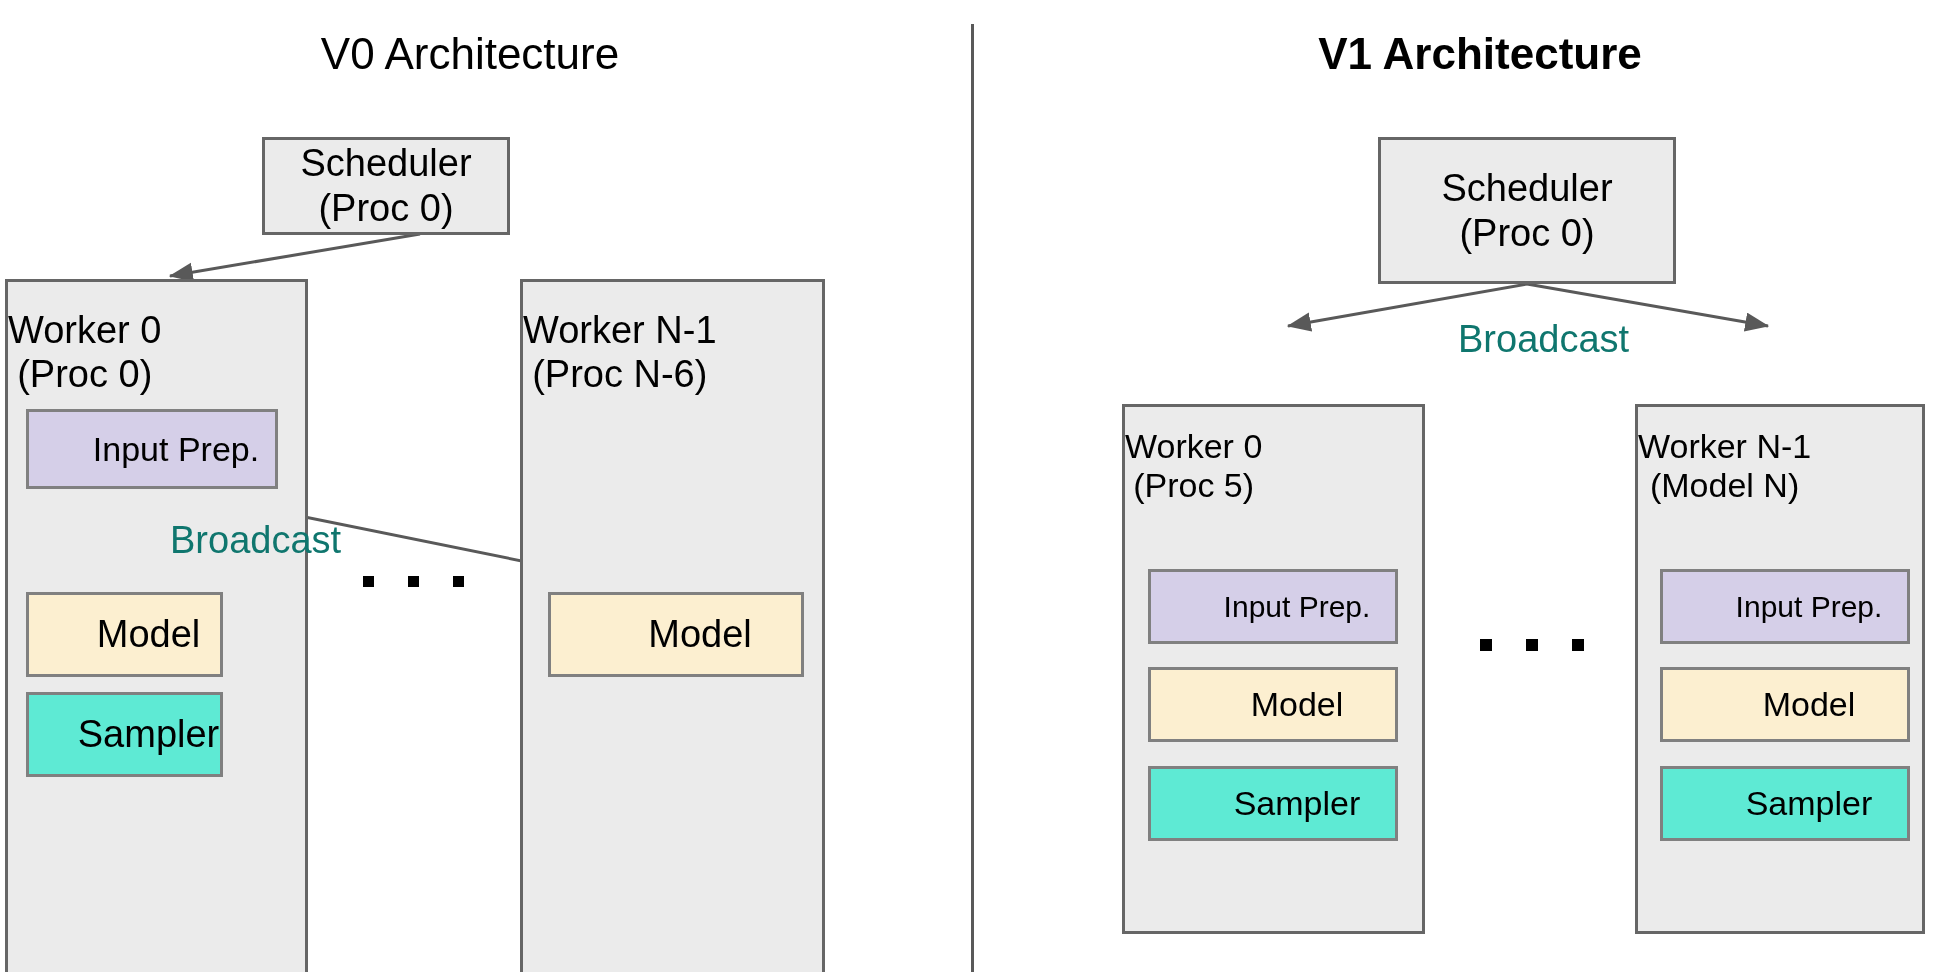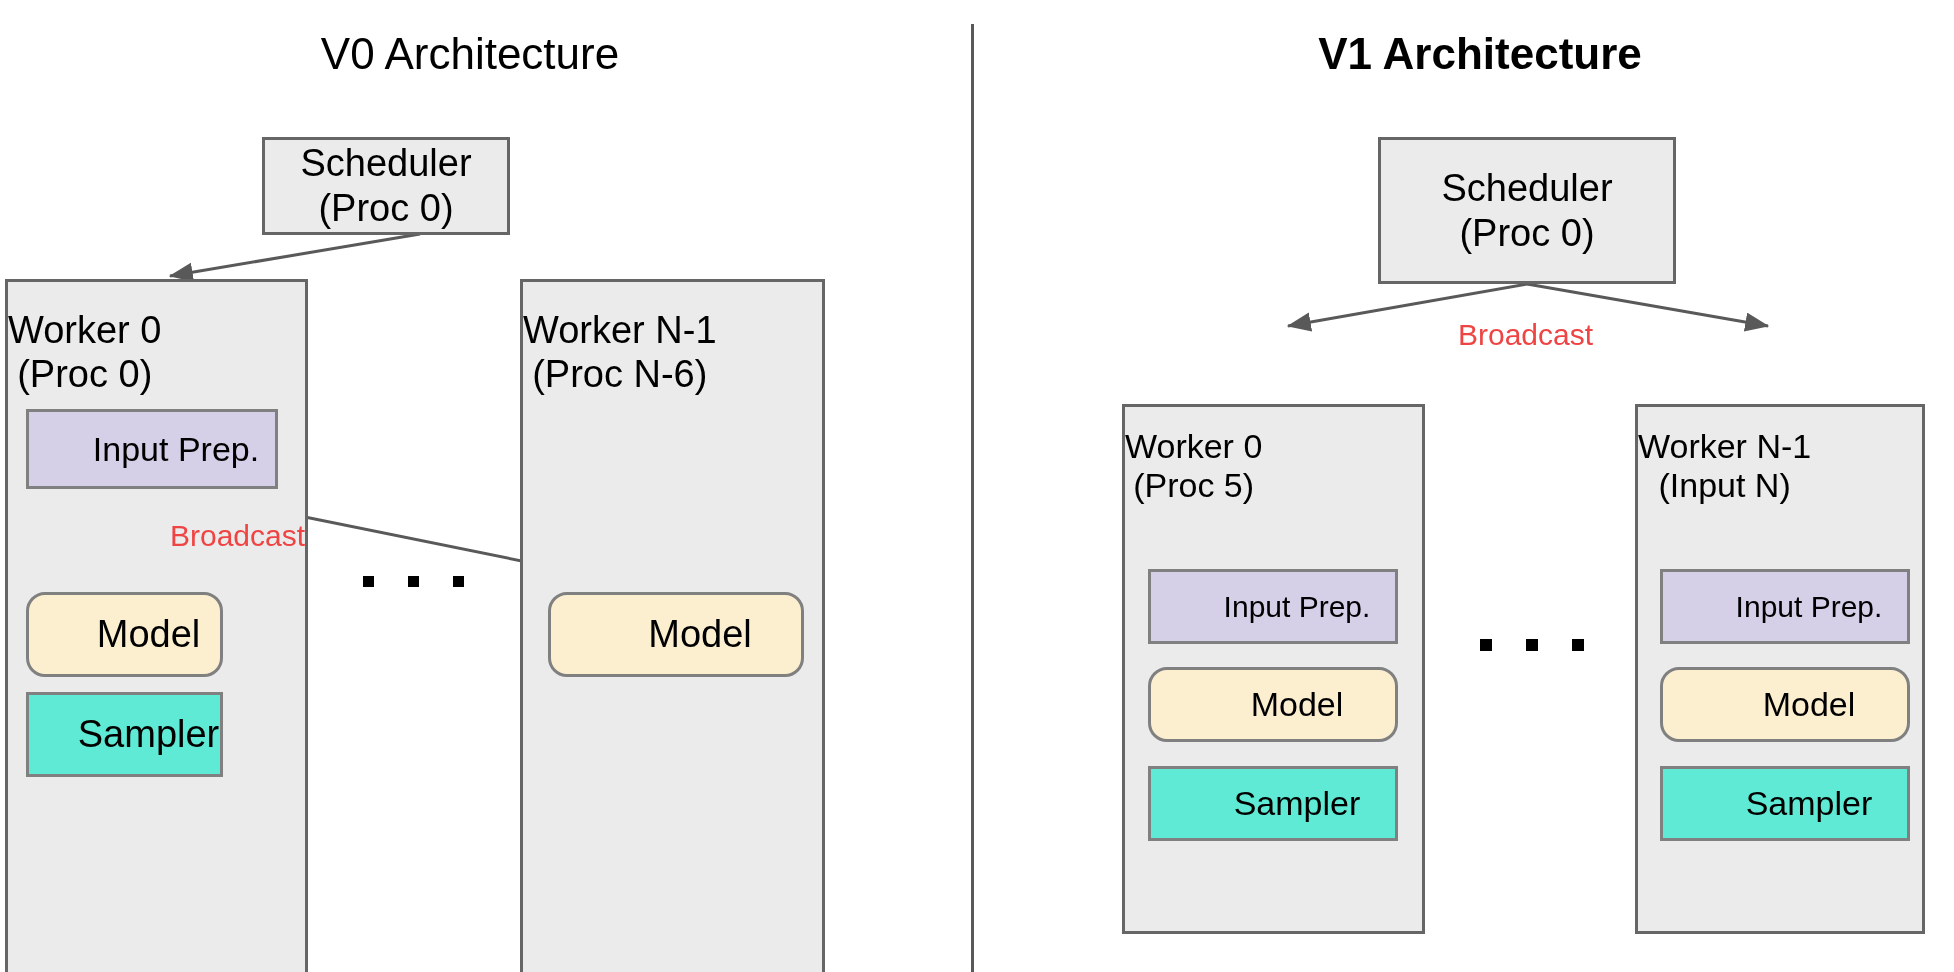--- a/index.html
+++ b/index.html
@@ -46,21 +46,21 @@
   }
   .gray-box {
     background: #ebebeb;
   }
   .worker-container {
     background: #ebebeb;
     justify-content: flex-start;
     align-items: flex-start;
   }
   .purple-box { background: #d5cfe8; }
-  .yellow-box { background: #fcefd0; border-radius: 19px; }
+  .yellow-box { background: #fcefd0; }
   .green-box  { background: #5eead4; }
   .box-line {
     display: block;
     white-space: nowrap;
   }
   .fs-38 { font-size: 38px; line-height: 1.18; }
   .fs-34 { font-size: 34px; line-height: 1.18; }
   .fs-30 { font-size: 30px; line-height: 1.18; }
   .worker-title {
     font-size: 38px;
@@ -82,24 +82,24 @@
     border: 3px solid #808080;
     display: flex;
     align-items: center;
     justify-content: center;
     text-align: center;
     white-space: nowrap;
     padding-left: 48px;
   }
   .edge-label {
     position: absolute;
-    font-size: 30px;
+    font-size: 38px;
     line-height: 1.0;
     white-space: nowrap;
-    color: #ef4444;
+    color: #0f766e;
     background: transparent;
   }
   .ellipsis {
     position: absolute;
     display: flex;
     align-items: center;
     gap: 34px;
   }
   .ellipsis i {
     display: block;
@@ -221,21 +221,21 @@
 
   <div class="ellipsis" style="left:1480px; top:615px;">
     <i></i>
     <i></i>
     <i></i>
   </div>
 
   <div class="box worker-container" style="left:1635px; top:380px; width:290px; height:530px;">
     <div class="worker-title-sm">
       <span class="box-line">Worker N-1</span>
-      <span class="box-line">(Input N)</span>
+      <span class="box-line">(Model N)</span>
     </div>
   </div>
 
   <div class="inner-box purple-box" style="left:1660px; top:545px; width:250px; height:75px;">
     <span class="fs-30">Input Prep.</span>
   </div>
 
   <div class="inner-box yellow-box" style="left:1660px; top:643px; width:250px; height:75px;">
     <span class="fs-34">Model</span>
   </div>

